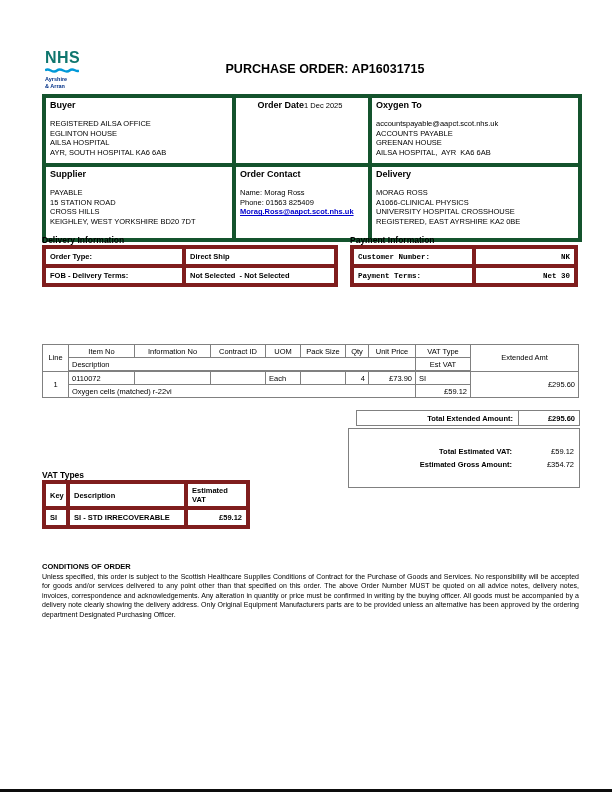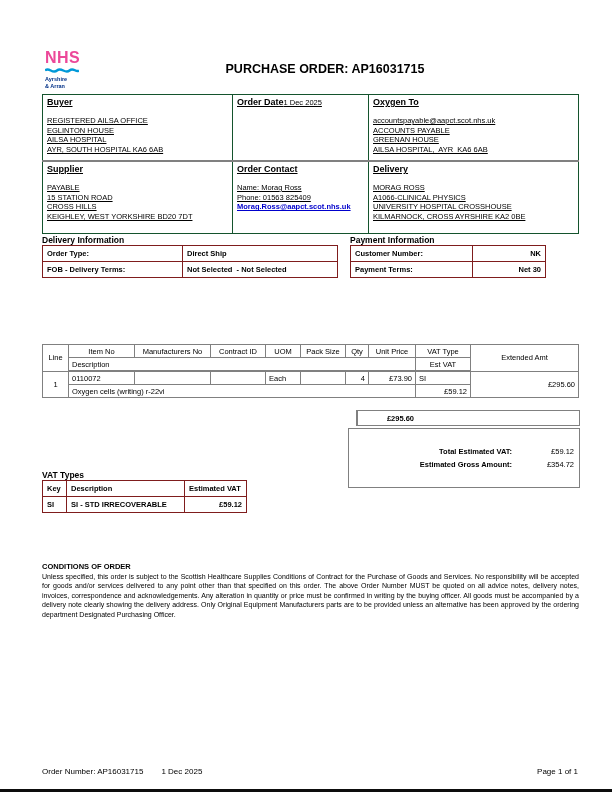--- a/index.html
+++ b/index.html
@@ -2,42 +2,42 @@
 <html><head>
 <meta charset="utf-8">
 <style>
   html,body { margin:0; padding:0; background:#ffffff; }
   .page {
     position:relative; width:612px; height:792px; background:#ffffff;
     font-family:"Liberation Sans", sans-serif; color:#000; overflow:hidden;
   }
   
   .logo { position:absolute; top:50px; left:45px; width:60px; }
-  .logo-nhs { color:#ec4899; font-weight:bold; font-size:16px; letter-spacing:.5px; line-height:1; }
+  .logo-nhs { color:#0f766e; font-weight:bold; font-size:16px; letter-spacing:.5px; line-height:1; }
   .logo-wave { display:block; margin-top:1px; }
   .logo-region { color:#003087; font-size:5.5px; line-height:1.2; margin-top:2px; font-weight:bold; }
   
   .title { position:absolute; top:62px; left:0; right:0; text-align:center; padding-left:38px;
            font-weight:bold; font-size:12.5px; }
   
   .info-table { position:absolute; top:94px; left:42px; width:536px; border-collapse:collapse; table-layout:fixed; font-size:7.5px; }
-  .info-table td { border:1px solid #14532d; vertical-align:top; padding:2px 4px 3px 4px;text-decoration:underline; }
+  .info-table td { border:4px solid #14532d; vertical-align:top; padding:2px 4px 3px 4px; }
   .info-table tr.r1 td { height:60px; border-bottom:2px solid #808080; }
   .info-table tr.r2 td { height:66px; }
   .cell-header { font-weight:bold; font-size:9px; margin-bottom:9px; }
   .addr-line { line-height:1.28; white-space:pre-wrap; }
-  .od-row { display:flex; justify-content:flex-start; padding-right:4px; }
+  .od-row { display:flex; justify-content:center; padding-right:4px; }
   .od-label { font-weight:bold; font-size:9px; }
   .od-value { font-size:7.5px; padding-top:1px; }
   .email-link { color:#0000cc; font-weight:bold; text-decoration:underline; word-break:break-all; line-height:1.28; display:inline-block; }
   
   .sec-head { position:absolute; font-weight:bold; font-size:8.5px; }
   
   .kv-table { position:absolute; border-collapse:collapse; table-layout:fixed; font-size:7.5px; font-weight:bold; }
-  .kv-table td { border:1px solid #7f1d1d; padding:2px 4px; height:11px; vertical-align:middle; white-space:pre-wrap; }
+  .kv-table td { border:4px solid #7f1d1d; padding:2px 4px; height:11px; vertical-align:middle; white-space:pre-wrap; }
   .kv-right { text-align:right; }
   
   .items { position:absolute; top:344px; left:42px; width:536px; border-collapse:collapse; table-layout:fixed; font-size:7.5px; }
   .items th, .items td { border:1px solid #808080; padding:1.5px 3px; font-weight:normal; vertical-align:middle; }
   .items thead th { text-align:center; }
   .items thead tr:last-child th { border-bottom:2px solid #808080; }
   .items .al { text-align:left; } .items .ar { text-align:right; } .items .ac { text-align:center; }
   
   .totals-box1 { position:absolute; top:410px; left:356px; width:222px; border:1px solid #808080;
                  display:flex; font-size:7.5px; font-weight:bold; }
@@ -117,21 +117,21 @@
         <div class="cell-header">Order Contact</div>
         <div class="addr-line">Name: Morag Ross</div>
         <div class="addr-line">Phone: 01563 825409</div>
         <a class="email-link">Morag.Ross@aapct.scot.nhs.uk</a>
       </td>
       <td>
         <div class="cell-header">Delivery</div>
         <div class="addr-line">MORAG ROSS</div>
         <div class="addr-line">A1066-CLINICAL PHYSICS</div>
         <div class="addr-line">UNIVERSITY HOSPITAL CROSSHOUSE</div>
-        <div class="addr-line">KILMARNOCK, CROSS AYRSHIRE KA2 0BE</div>
+        <div class="addr-line">REGISTERED, EAST AYRSHIRE KA2 0BE</div>
       </td>
     </tr>
   </tbody>
     </table>
 
   <div class="sec-head" style="top:235px; left:42px;">Delivery Information</div>
   <table class="kv-table" style="top:245px; left:42px; width:296px;">
     <colgroup>
         <col style="width:140px">
         <col>
@@ -142,21 +142,21 @@
       <td>Direct Ship</td>
     </tr>
     <tr>
       <td>FOB - Delivery Terms:</td>
       <td>Not Selected  - Not Selected</td>
     </tr>
   </tbody>
     </table>
 
   <div class="sec-head" style="top:235px; left:350px;">Payment Information</div>
-  <table class="kv-table" style="top:245px; left:350px; width:196px;">
+  <table class="kv-table" style="top:245px; left:350px; width:228px;font-family:Liberation Mono, monospace;">
     <colgroup>
         <col style="width:122px">
         <col>
       </colgroup>
     <tbody>
         <tr>
       <td>Customer Number:</td>
       <td class="kv-right">NK</td>
     </tr>
     <tr>
@@ -176,21 +176,21 @@
         <col style="width:45px">
         <col style="width:23px">
         <col style="width:47px">
       <col style="width:55px">
         <col style="width:108px">
     </colgroup>
     <thead>
       <tr>
         <th rowspan="2">Line</th>
         <th>Item No</th>
-        <th>Manufacturers No</th>
+        <th>Information No</th>
         <th>Contract ID</th>
         <th>UOM</th>
         <th>Pack Size</th>
         <th>Qty</th>
         <th>Unit Price</th>
         <th>VAT Type</th>
         <th rowspan="2">Extended Amt</th>
       </tr>
       <tr>
         <th colspan="7" class="al">Description</th>
@@ -204,27 +204,28 @@
         <td class="al"></td>
         <td class="al"></td>
         <td class="al">Each</td>
         <td class="al"></td>
         <td class="ar">4</td>
         <td class="ar">£73.90</td>
         <td class="al">SI</td>
         <td rowspan="2" class="ar">£295.60</td>
       </tr>
       <tr>
-        <td colspan="7" class="al">Oxygen cells (writing) r-22vi</td>
+        <td colspan="7" class="al">Oxygen cells (matched) r-22vi</td>
         <td class="ar">£59.12</td>
       </tr>
     </tbody>
   </table>
 
   <div class="totals-box1">
+    <div class="t-label">Total Extended Amount:</div>
     <div class="t-value">£295.60</div>
   </div>
   <div class="totals-box2">
     <div class="t-row">
       <div class="t-label">Total Estimated VAT:</div>
       <div class="t-value">£59.12</div>
     </div>
     <div class="t-row">
       <div class="t-label">Estimated Gross Amount:</div>
       <div class="t-value">£354.72</div>
@@ -248,20 +249,15 @@
       <td>SI</td>
       <td>SI - STD IRRECOVERABLE</td>
       <td class="kv-right">£59.12</td>
     </tr>
   </tbody>
     </table>
 
   <div class="cond-head">CONDITIONS OF ORDER</div>
   <div class="cond-body">Unless specified, this order is subject to the Scottish Healthcare Supplies Conditions of Contract for the Purchase of Goods and Services. No responsibility will be accepted for goods and/or services delivered to any point other than that specified on this order. The above Order Number MUST be quoted on all advice notes, delivery notes, invoices, correspondence and acknowledgements. Any alteration in quantity or price must be confirmed in writing by the buying officer. All goods must be accompanied by a delivery note clearly showing the delivery address. Only Original Equipment Manufacturers parts are to be provided unless an alternative has been approved by the ordering department Designated Purchasing Officer.</div>
 
-  <div class="footer">
-    <span class="f-order">Order Number: AP16031715</span>
-    <span class="f-date">1 Dec 2025</span>
-    <span class="f-page">Page 1 of 1</span>
-  </div>
 
   <div class="bottom-edge"></div>
 </div>
 
 </body></html>

